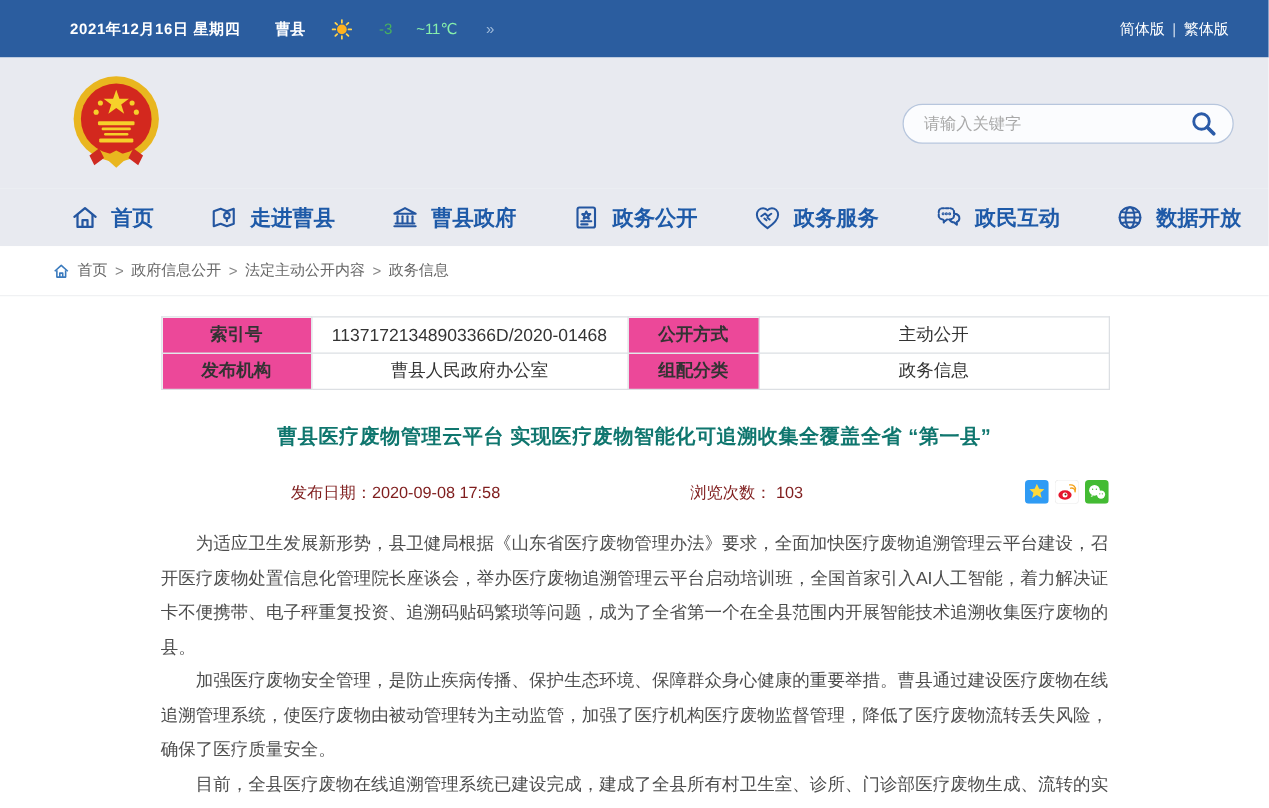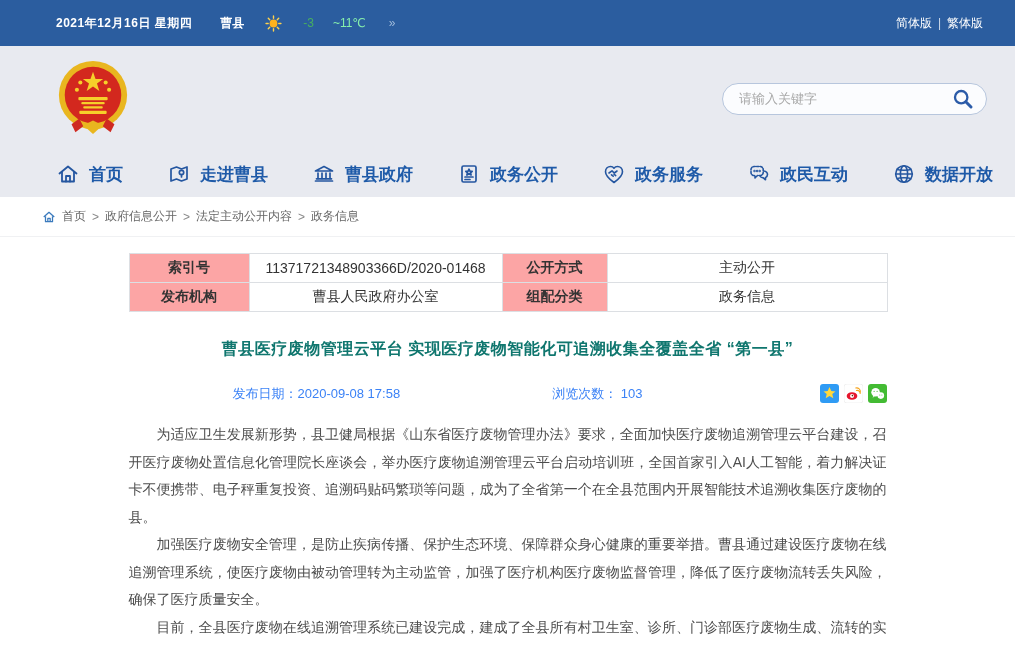--- a/index.html
+++ b/index.html
@@ -68,28 +68,28 @@
   .crumb-home-icon { width:14px; height:14px; }
   .crumb-link { color:#666; text-decoration:none; cursor:pointer; }
   .crumb-sep { color:#888; }
   
   .content { width:758px; margin:16px auto 0 auto; }
   .info-table { width:100%; border-collapse:collapse; font-size:14px; color:#333; table-layout:fixed; }
   .info-table td {
     border:1px solid #dcdfe3; height:29px; text-align:center;
     padding:0 6px; overflow:hidden; white-space:nowrap;
   }
-  td.cell-label { background:#fca5a5; font-weight:bold; color:#333; }
+  td.cell-label { background:#ec4899; font-weight:bold; color:#333; }
   .article-title {
     margin:27px 0 0 0; text-align:center;
     font-size:16px; font-weight:bold; color:#0f766e; letter-spacing:.5px;
   }
   .article-meta {
     margin-top:24px; display:flex; align-items:center;
-    font-size:13px; color:#3b82f6; padding-left:104px;
+    font-size:13px; color:#7f1d1d; padding-left:104px;
   }
   .meta-views { margin-left:152px; }
   .share-group { margin-left:auto; display:flex; gap:5px; }
   .share-icon { width:19px; height:19px; display:block; cursor:pointer; }
   .article-body {
     margin-top:18px; font-size:14px; line-height:27.5px; color:#4d4d4d;
     text-align:justify;
   }
   .article-body p { margin:0; text-indent:2em; }
 </style>

